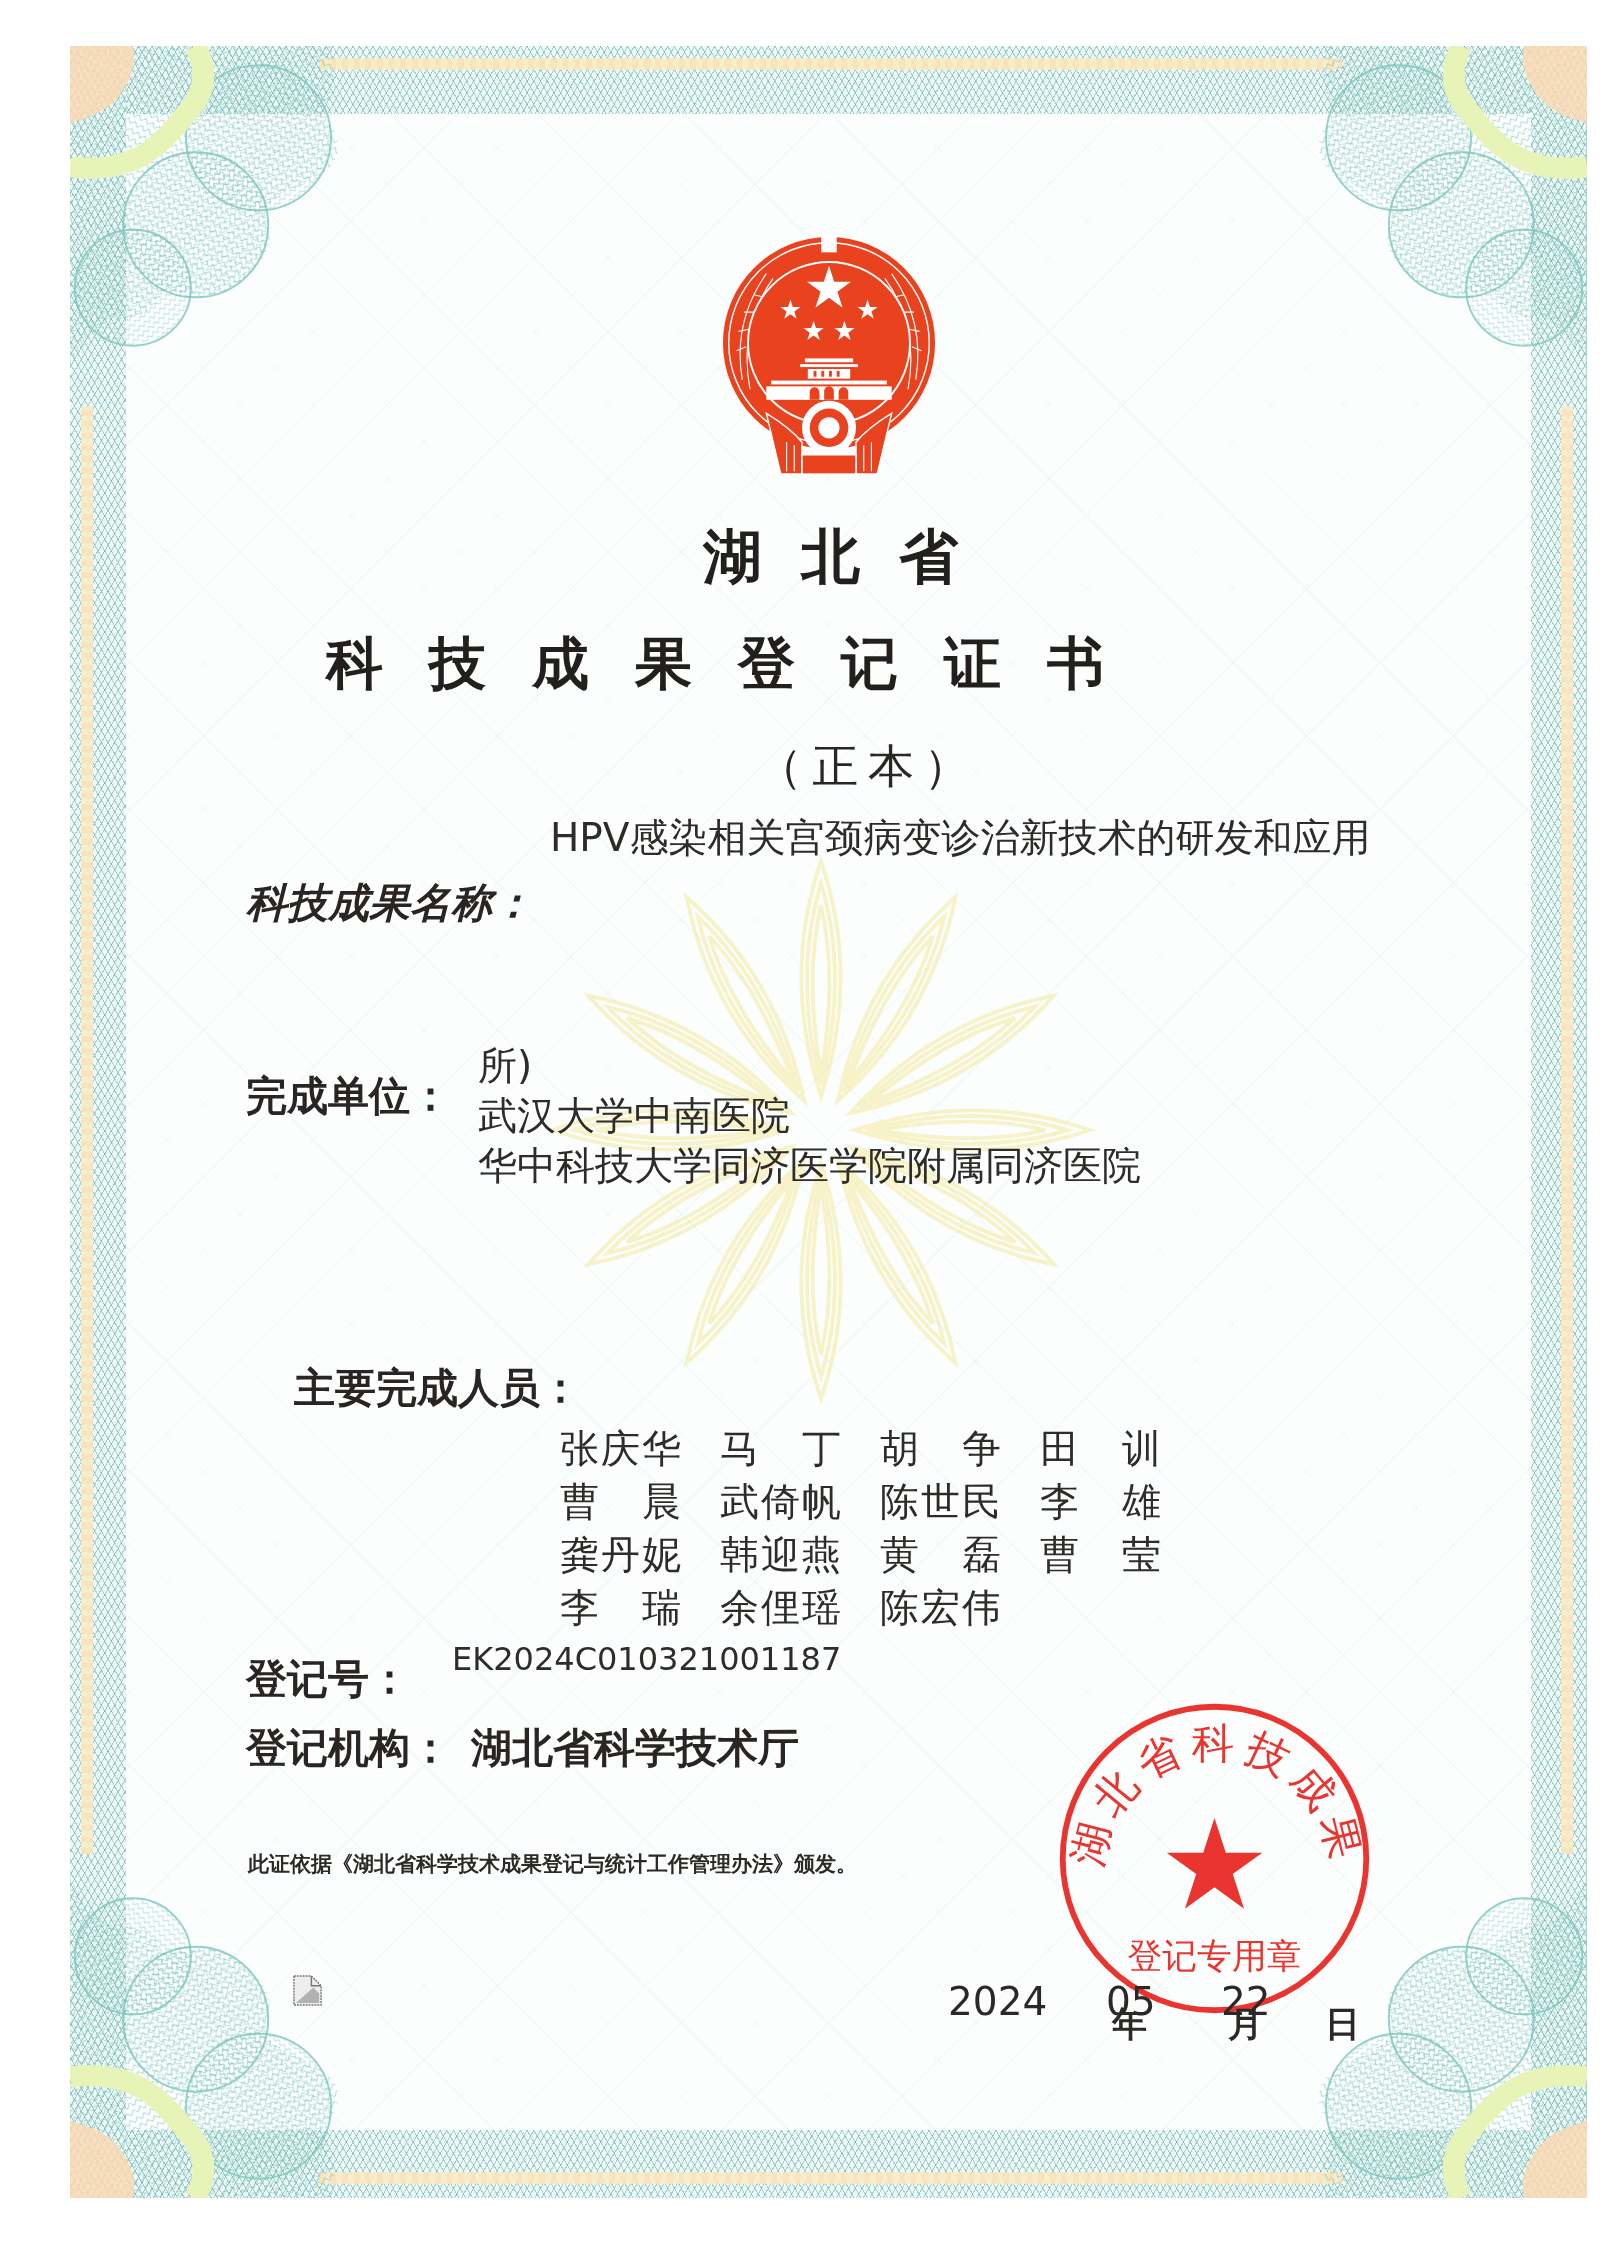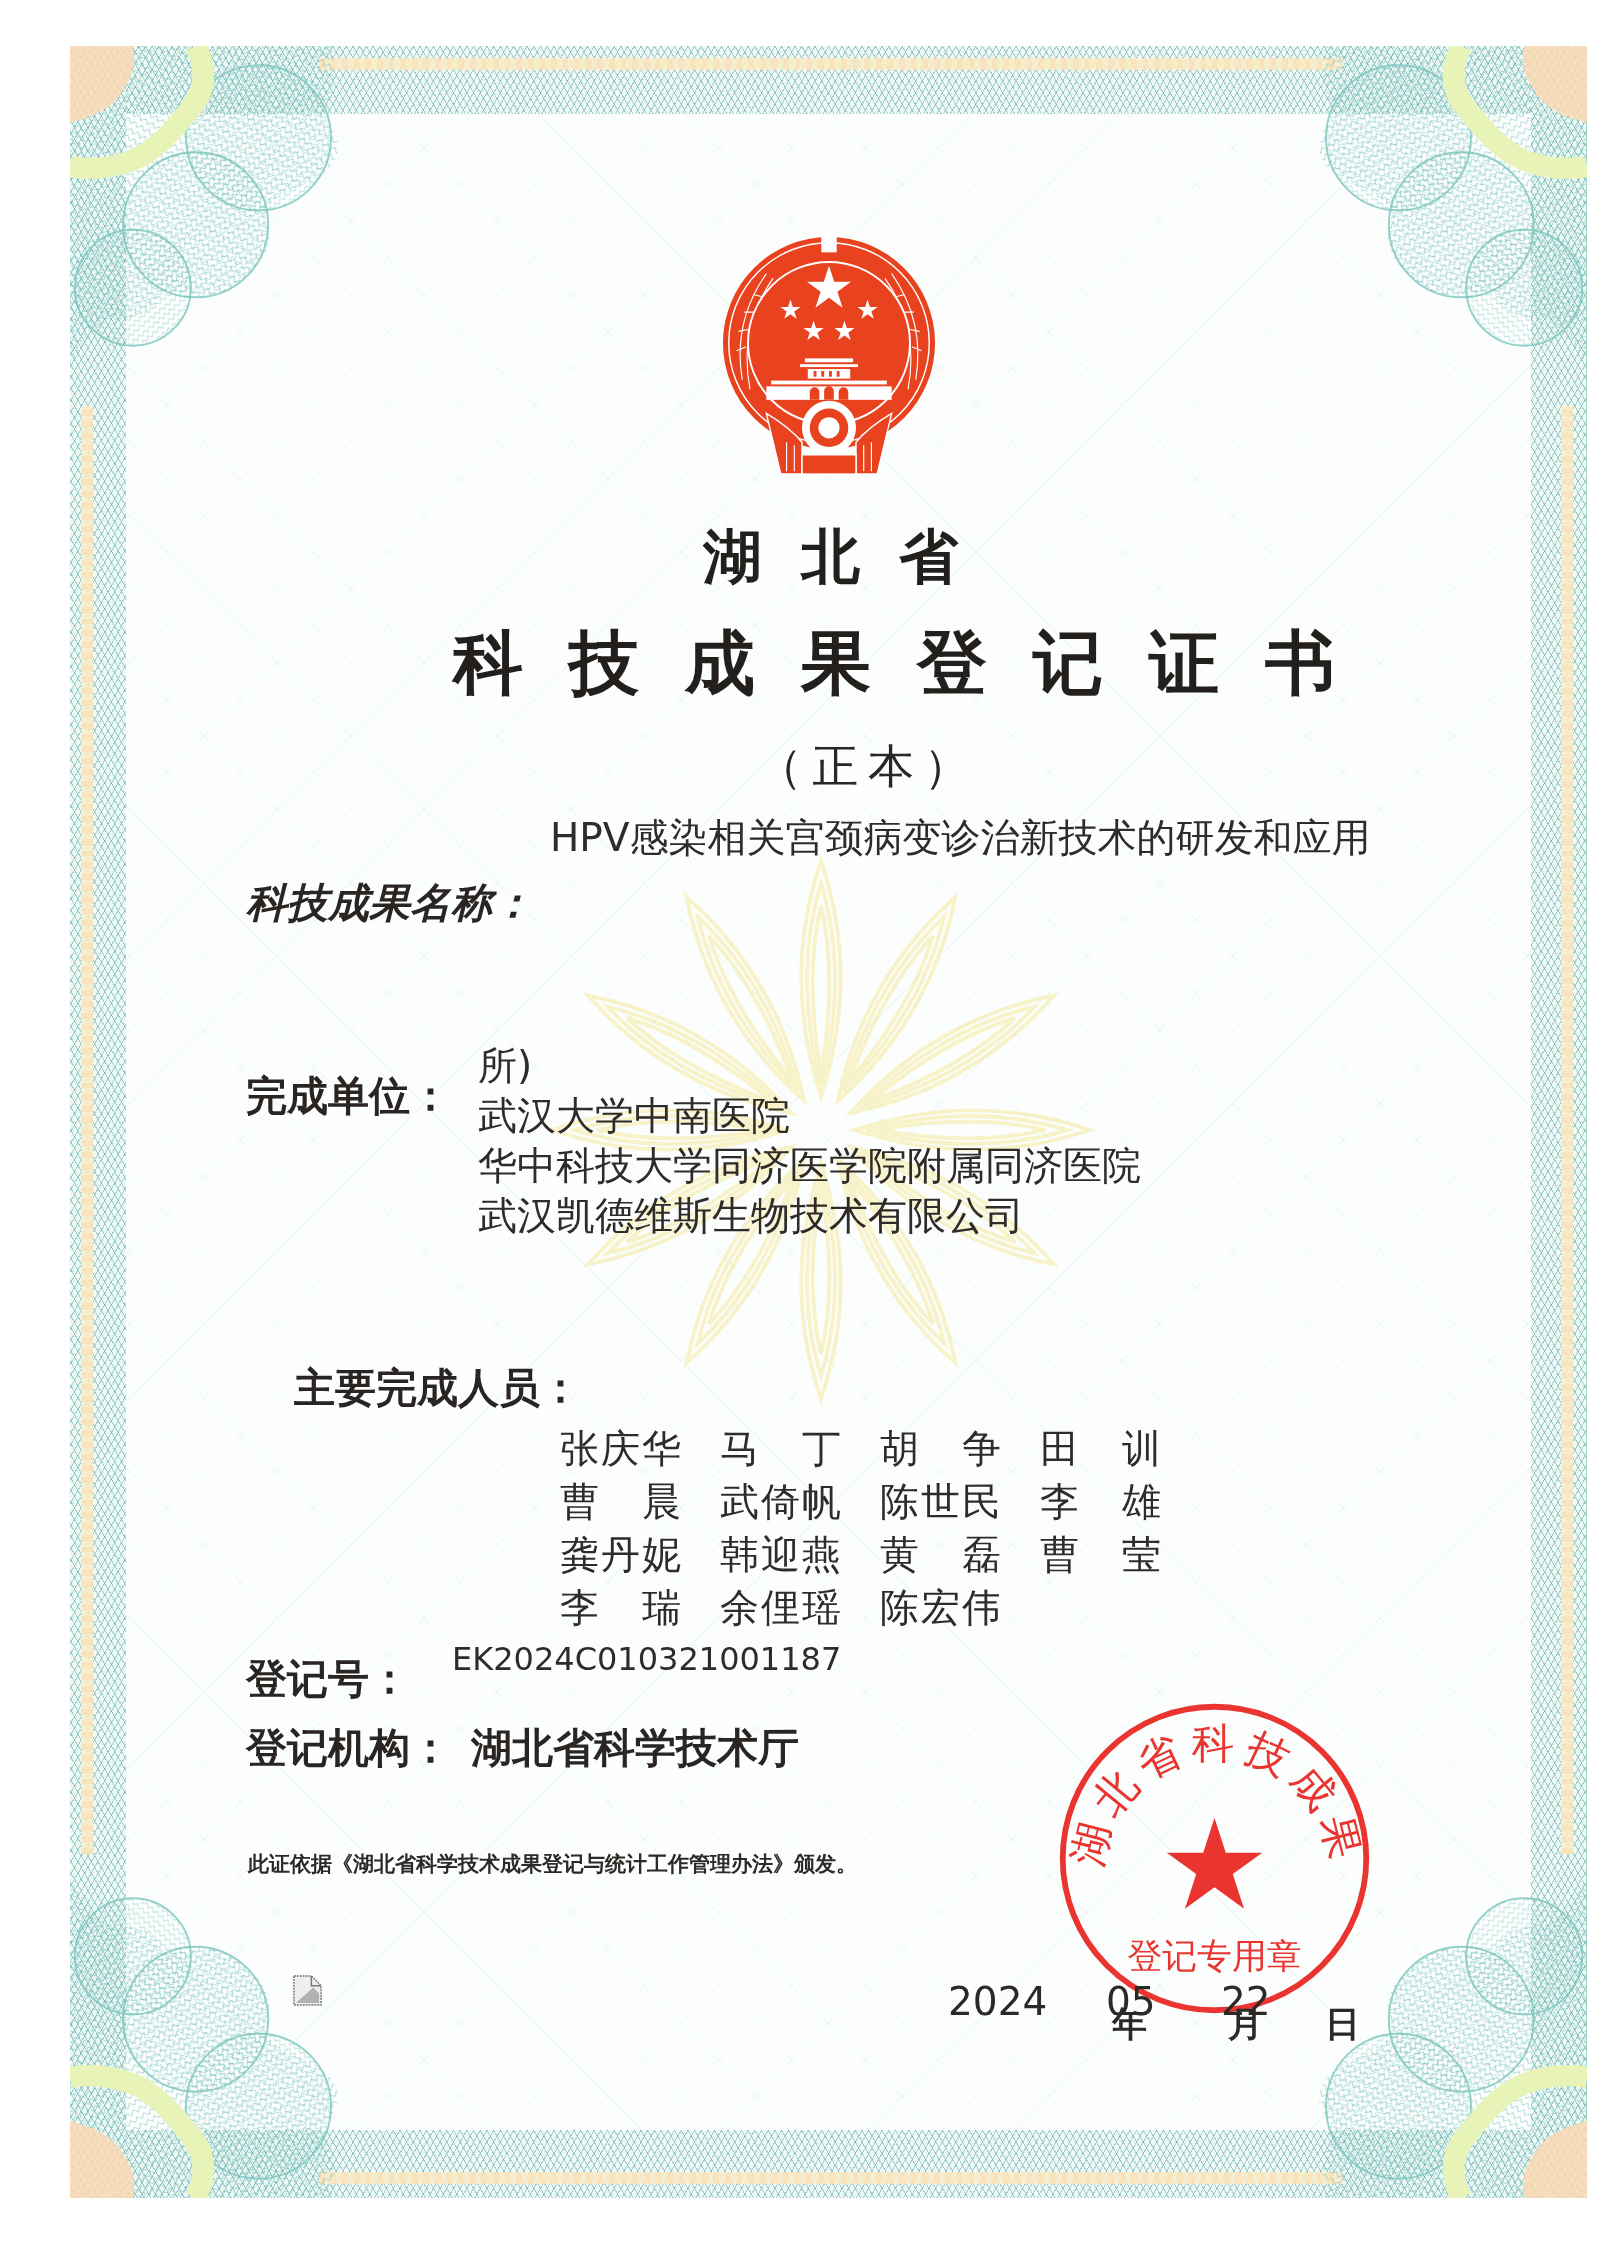--- a/index.html
+++ b/index.html
@@ -64,22 +64,22 @@
   .emblem { position: absolute; left: 713px; top: 235px; width: 232px; height: 241px; }
   .emblem svg { width: 100%; height: 100%; }
 
   
   .title-province {
     position: absolute; left: 618px; top: 504px; width: 425px; text-align: center;
     font-family: "DejaVu Sans", sans-serif; font-weight: bold; font-size: 59px;
     letter-spacing: 39px; text-indent: 39px; color: #231f1c; line-height: 106px;
   }
   .title-main {
-    position: absolute; left: 280px; top: 610px; width: 1101px; text-align: right;
-    font-family: "DejaVu Sans", sans-serif; font-weight: bold; font-size: 70px;
+    position: absolute; left: 280px; top: 610px; width: 1101px; text-align: left;
+    font-family: "DejaVu Sans", sans-serif; font-weight: bold; font-size: 57px;
     letter-spacing: 46px; text-indent: 46px; color: #231f1c; line-height: 106px;
   }
   .title-copy {
     position: absolute; left: 714px; top: 732px; width: 232px; text-align: center;
     font-family: "DejaVu Serif", serif; font-size: 46px; letter-spacing: 9.7px;
     color: #2a2624; line-height: 68px; margin-left: 38px;
   }
 
   
   .label {
@@ -278,21 +278,20 @@
 <div class="title-copy">（正本）</div>
 
 <div class="label" style="top:879px;font-style:italic;">科技成果名称：</div>
 <div class="value achievement-name">HPV感染相关宫颈病变诊治新技术的研发和应用</div>
 
 <div class="label" style="top:1072px;">完成单位：</div>
 <div class="value org-list">
   <div>所)</div>
   <div>武汉大学中南医院</div>
   <div>华中科技大学同济医学院附属同济医院</div>
-  <div>武汉凯德维斯生物技术有限公司</div>
 </div>
 
 <div class="label" style="top:1364px;margin-left:48px;">主要完成人员：</div>
 <div class="people">
   <div class="people-row">
     <div class="person">
         <span>张</span>
         <span>庆</span>
         <span>华</span>
       </div>

